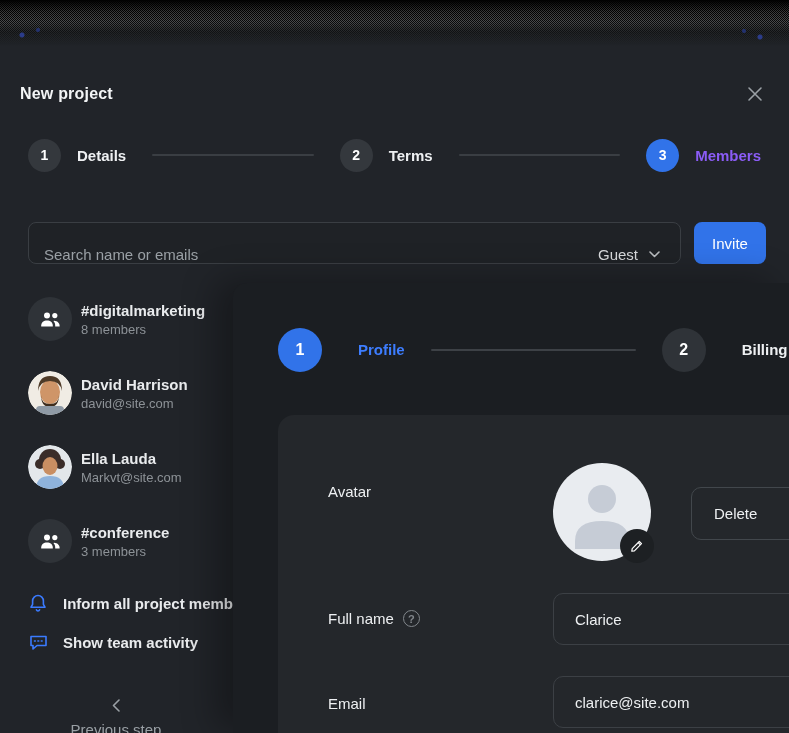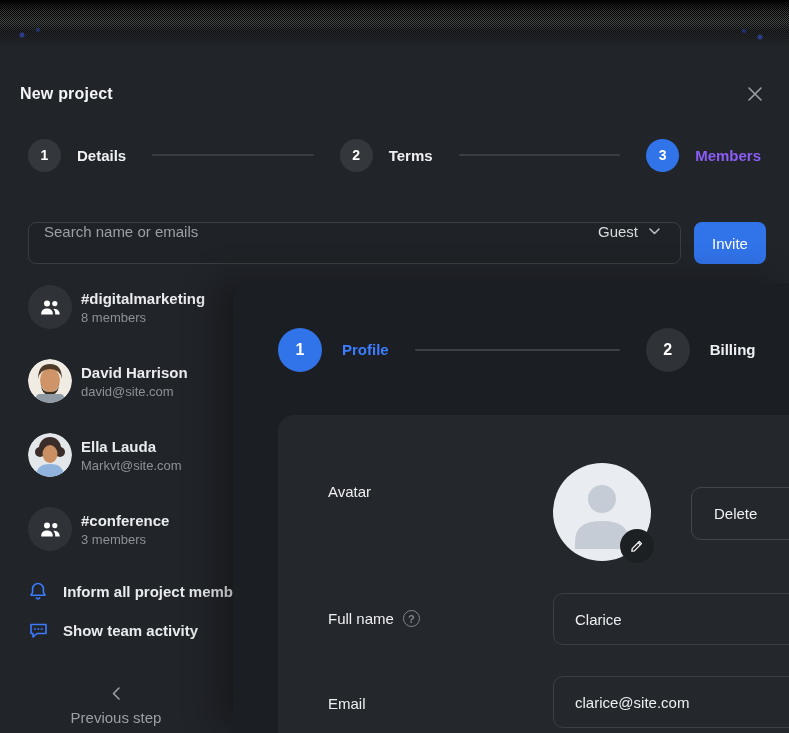--- a/index.html
+++ b/index.html
@@ -35,38 +35,38 @@
   .step { display:flex; align-items:center; gap:16px; flex:none; }
   .step-circle { width:33px; height:33px; border-radius:50%; background:#34383d;
     color:#fff; font-size:14px; font-weight:700; display:flex; align-items:center; justify-content:center; }
   .step-circle.active { background:#3173e9; }
   .step-label { font-size:15px; font-weight:700; color:#eef0f2; }
   .step-label.active { color:#8b5cf6; }
   .step-conn { flex:1; height:2px; background:#3a3e43; margin:0 26px; border-radius:1px; }
 
   
   .invite-row { position:absolute; top:176px; left:28px; right:23px; height:42px; display:flex; }
-  .search-combo { flex:1; display:flex; align-items:flex-start; border:1px solid #3a3e43;
+  .search-combo { flex:1; display:flex; align-items:flex-end; border:1px solid #3a3e43;
     border-radius:8px; background:#1f2226; overflow:hidden; }
   .search-input { flex:1; background:transparent; border:none; outline:none;
     color:#e8eaec; font-size:15px; padding:0 15px; font-family:"Liberation Sans",sans-serif; }
   .search-input::placeholder { color:#9aa0a5; }
   .combo-divider { width:1px; background:#3a3e43; }
   .role-btn { display:flex; align-items:center; gap:11px; padding:0 20px; background:none;
     border:none; cursor:pointer; color:#d9dbdd; font-size:15px; font-family:"Liberation Sans",sans-serif; }
   .invite-btn { width:72px; margin-left:13px; border:none; border-radius:8px; cursor:pointer;
     background:#3173e9; color:#fff; font-size:15px; font-weight:500; font-family:"Liberation Sans",sans-serif; }
 
   
   .content { position:absolute; top:237px; left:0; right:0; bottom:0; }
 
   .sidebar { position:absolute; inset:0; }
   .member { display:flex; align-items:center; gap:9px; margin:0 0 30px 28px; height:44px;
     cursor:pointer; width:240px; }
-  .member:first-child { margin-top:2px; }
+  .member:first-child { margin-top:14px; }
   .avatar44 { width:44px; height:44px; border-radius:50%; flex:none; overflow:hidden;
     display:flex; align-items:center; justify-content:center; }
   .avatar-group { background:#2f3338; }
   .m-title { font-size:15px; font-weight:700; color:#e9ebed; white-space:nowrap; }
   .m-sub { font-size:13px; color:#8d9297; margin-top:3px; white-space:nowrap; }
 
   .action-row { display:flex; align-items:center; gap:15px; margin:0 0 19px 28px; height:20px;
     cursor:pointer; width:260px; }
   .action-row .a-ic { width:20px; display:flex; justify-content:center; flex:none; }
   .a-label { font-size:15px; font-weight:700; color:#e9ebed; white-space:nowrap; }
@@ -75,21 +75,21 @@
     color:#9aa0a5; font-size:15px; width:140px;flex-direction:column; }
 
   .panel { position:absolute; top:0; left:233px; width:556px; height:450px;
     background:#1b1e22; border-top-left-radius:14px; box-shadow:-18px -4px 34px rgba(0,0,0,.3); }
 
   .stepper-inner { position:absolute; top:44px; left:45px; width:620px; height:45px;
     display:flex; align-items:center; }
   .p-circle { width:44px; height:44px; border-radius:50%; background:#2f3338; color:#fff;
     font-size:16px; font-weight:700; display:flex; align-items:center; justify-content:center; flex:none; }
   .p-circle.active { background:#3173e9; }
-  .p-label { font-size:15px; font-weight:700; margin-left:20px; color:#eef0f2; white-space:nowrap;text-align:center; }
+  .p-label { font-size:15px; font-weight:700; margin-left:36px; color:#eef0f2; white-space:nowrap;text-align:center; }
   .p-label.active { color:#3d7dff; }
   .p-conn { width:205px; height:2px; background:#3d4146; margin:0 26px; border-radius:1px; flex:none; }
 
   
   .card { position:absolute; left:45px; top:132px; width:560px; height:400px;
     border-radius:16px; background:#24272b; }
   .f-label { position:absolute; left:50px; font-size:15px; color:#eef0f2; display:flex;
     align-items:center; gap:9px; }
   .lbl-avatar { top:68px; }
   .lbl-fullname { top:195px; }

